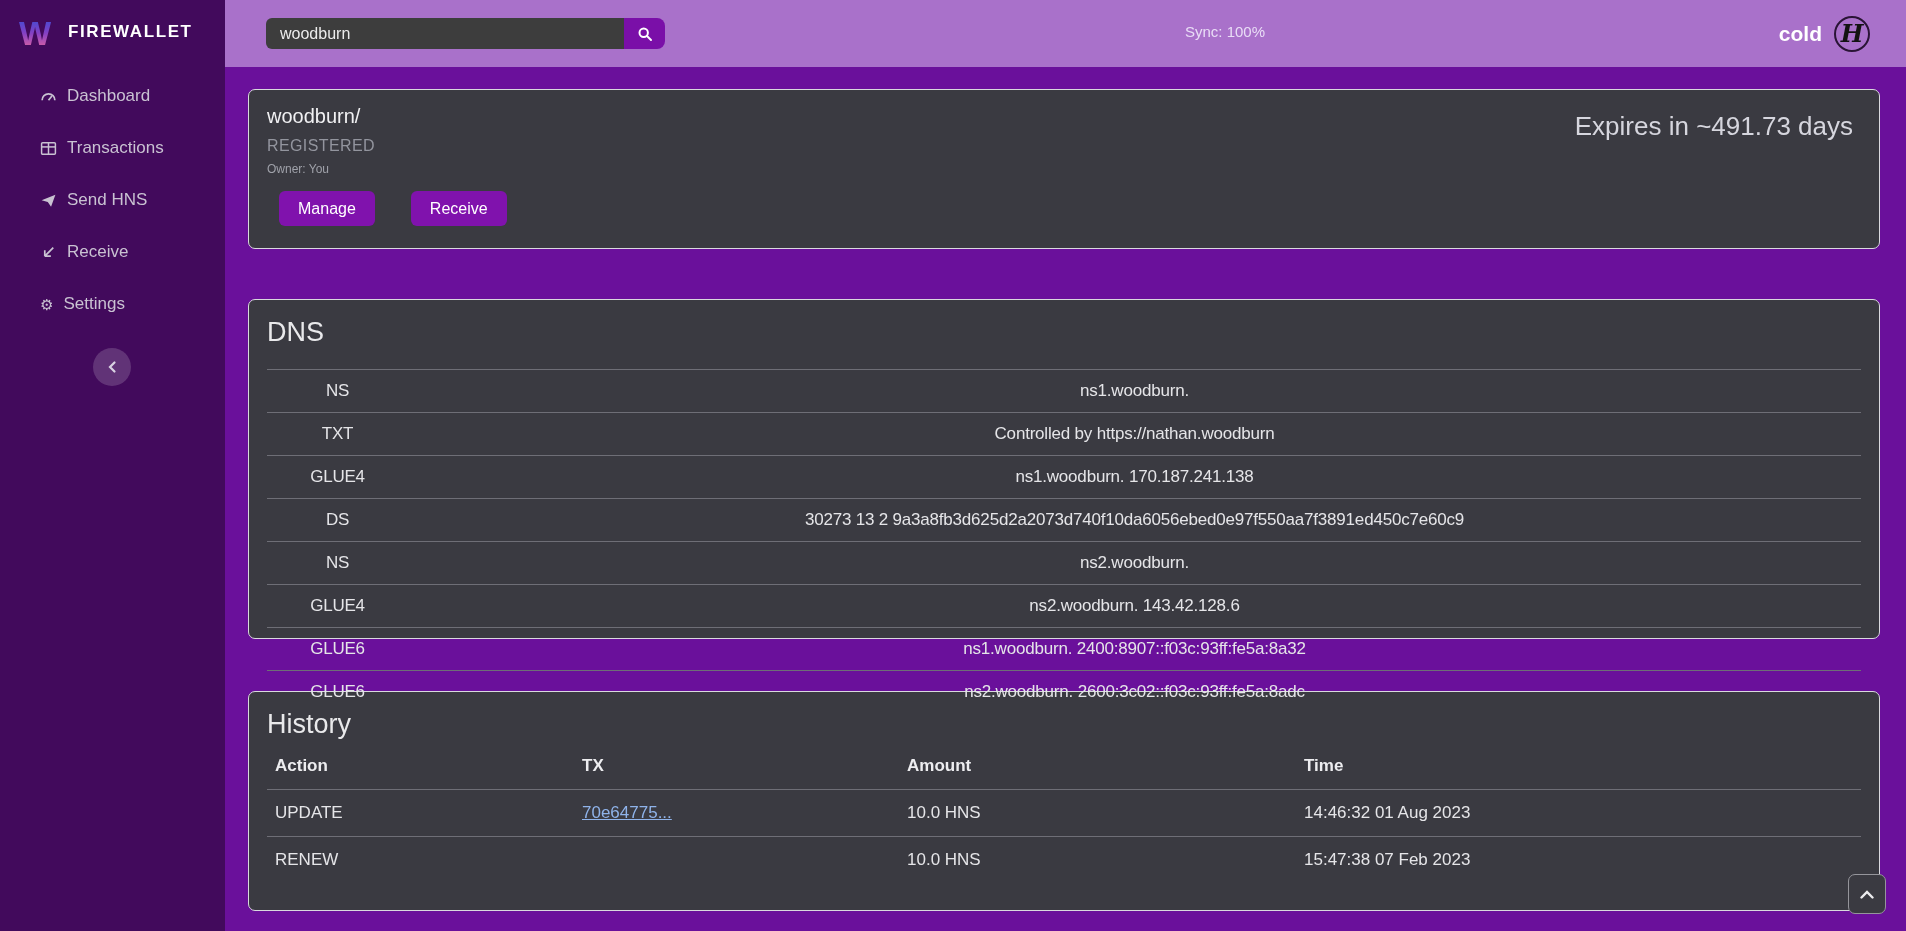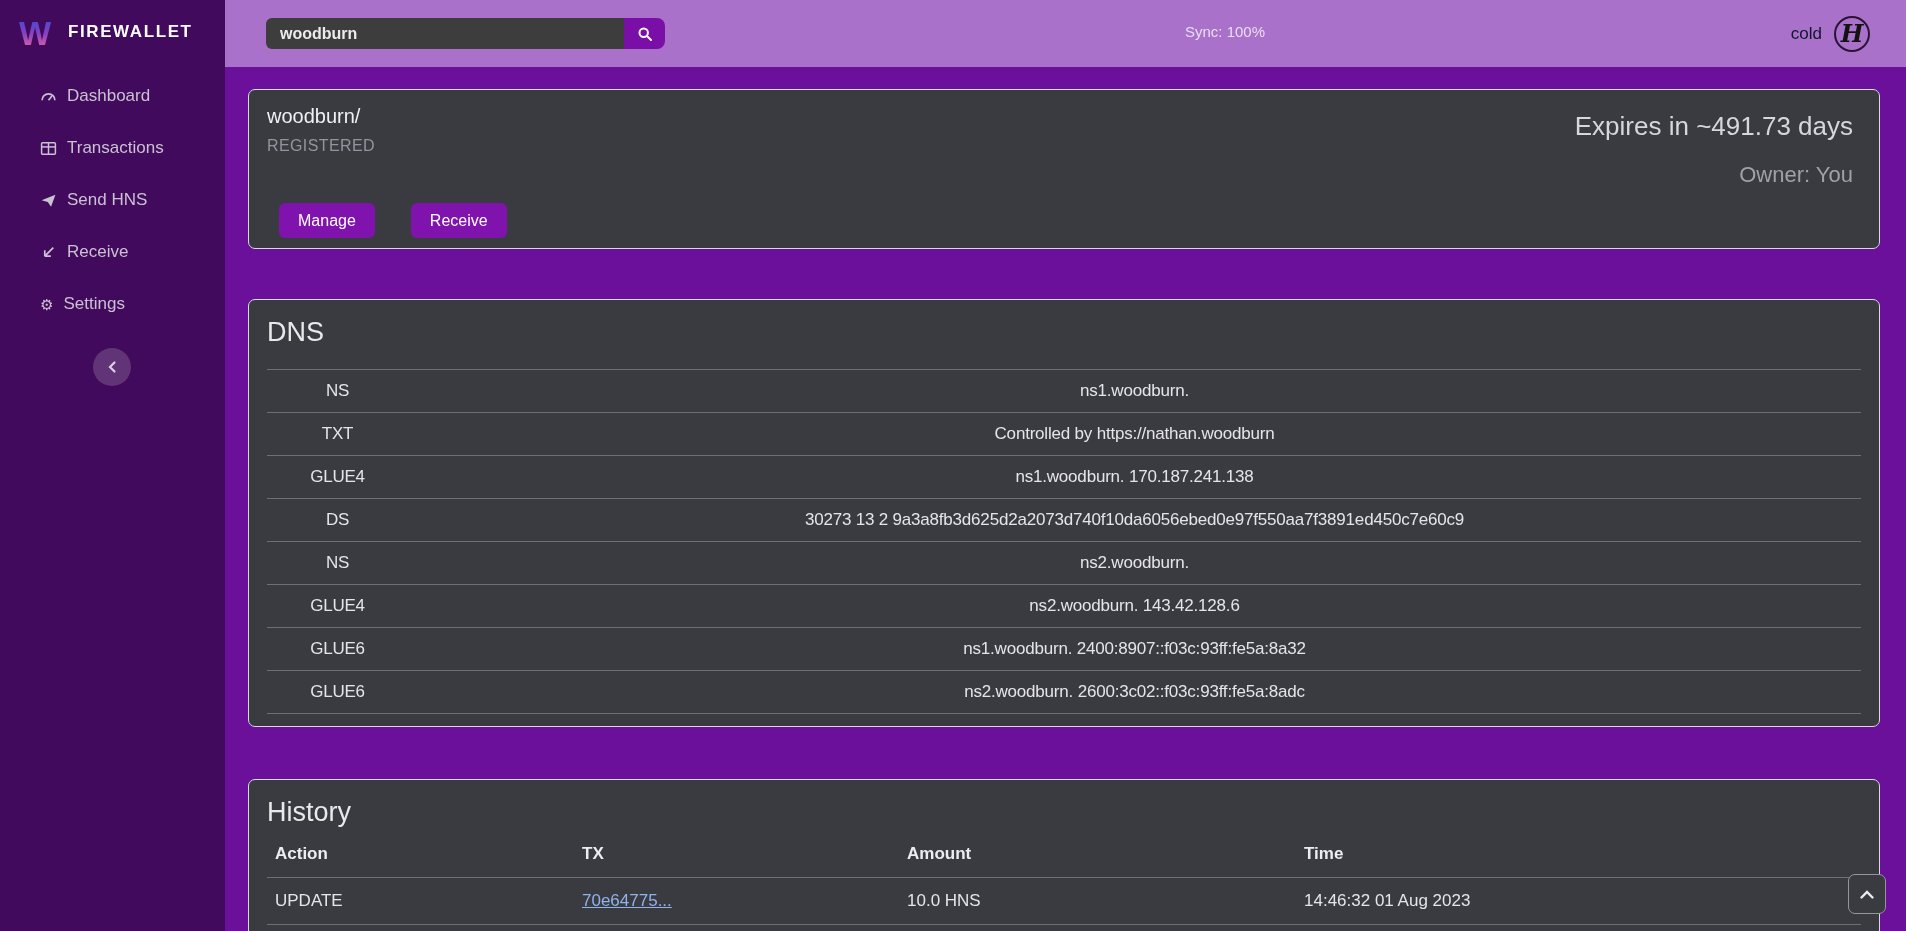--- a/index.html
+++ b/index.html
@@ -33,55 +33,55 @@
 
   
   .topbar {
     position:absolute; left:225px; top:0; right:0; height:67px;
     background:#a971ca; z-index:3;
   }
   .search-group { position:absolute; left:41px; top:18px; height:31px; display:flex; }
   .search-input {
     width:358px; height:31px; background:#3d3d3d; border:none; outline:none;
     color:#ececec; font-size:16px; padding:0 14px;
-    border-radius:6px 0 0 6px; font-family:"Liberation Sans", sans-serif;font-weight:bold;
+    border-radius:6px 0 0 6px; font-family:"Liberation Sans", sans-serif;
   }
   .search-btn {
     width:41px; height:31px; background:#7a0fa8; border:none; cursor:pointer;
     border-radius:0 8px 8px 0; display:flex; align-items:center; justify-content:center;
   }
   .sync-label { position:absolute; left:960px; top:23px; color:#e9ddf6; font-size:15px; }
   .mode-wrap {
     position:absolute; right:36px; top:0; height:67px;
     display:flex; align-items:center; gap:12px;
   }
-  .mode-label { color:#0f172a; font-size:17px; }
+  .mode-label { color:#ffffff; font-size:21px;font-weight:bold; }
 
   
   .main { position:absolute; left:225px; top:67px; width:1681px; height:864px; padding:22px 26px 0 23px; }
   .card {
     background:#3a3a41; border:1px solid #d9d9de; border-radius:7px;
     width:1632px;
   }
 
   
   .name-card { height:160px; padding:15px 26px 0 18px; position:relative; margin-bottom:50px; }
   .domain-title { font-size:20px; color:#f1f1f3; font-weight:400; }
   .expires { position:absolute; right:26px; top:21px; font-size:26px; color:#d6d6de; }
   .status-text { color:#93959e; font-size:16px; letter-spacing:0.4px; margin-top:9px; }
-  .owner-text { color:#9fa1a9; font-size:22px; margin-top:7px;text-align:right; }
+  .owner-text { color:#9fa1a9; font-size:12px; margin-top:7px; }
   .btn-row { margin-top:15px; display:flex; gap:36px; padding-left:12px; }
   .pill-btn {
     background:#8012ad; color:#ffffff; border:none; border-radius:6px;
     height:35px; padding:0 19px; font-size:16px; cursor:pointer;
     font-family:"Liberation Sans", sans-serif;
   }
 
   
-  .dns-card { height:428px; padding:17px 18px 0 18px; margin-bottom:52px; }
+  .dns-card { height:340px; padding:17px 18px 0 18px; margin-bottom:52px; }
   .card-heading { font-size:27px; color:#e9e9eb; font-weight:400; }
   .dns-table { width:100%; border-collapse:collapse; margin-top:21px; }
   .dns-table tr { border-top:1px solid #6e6e76; }
   .dns-table tr:last-child { border-bottom:1px solid #6e6e76; }
   .dns-table td { padding:11px 8px; font-size:17px; color:#e5e5e8; letter-spacing:-0.2px;text-align:center; }
   .dns-table td.rec-type { width:141px; }
 
   
   .history-card { height:220px; padding:17px 18px 0 18px; }
   .hist-table { width:100%; border-collapse:collapse; margin-top:10px; table-layout:fixed; }

